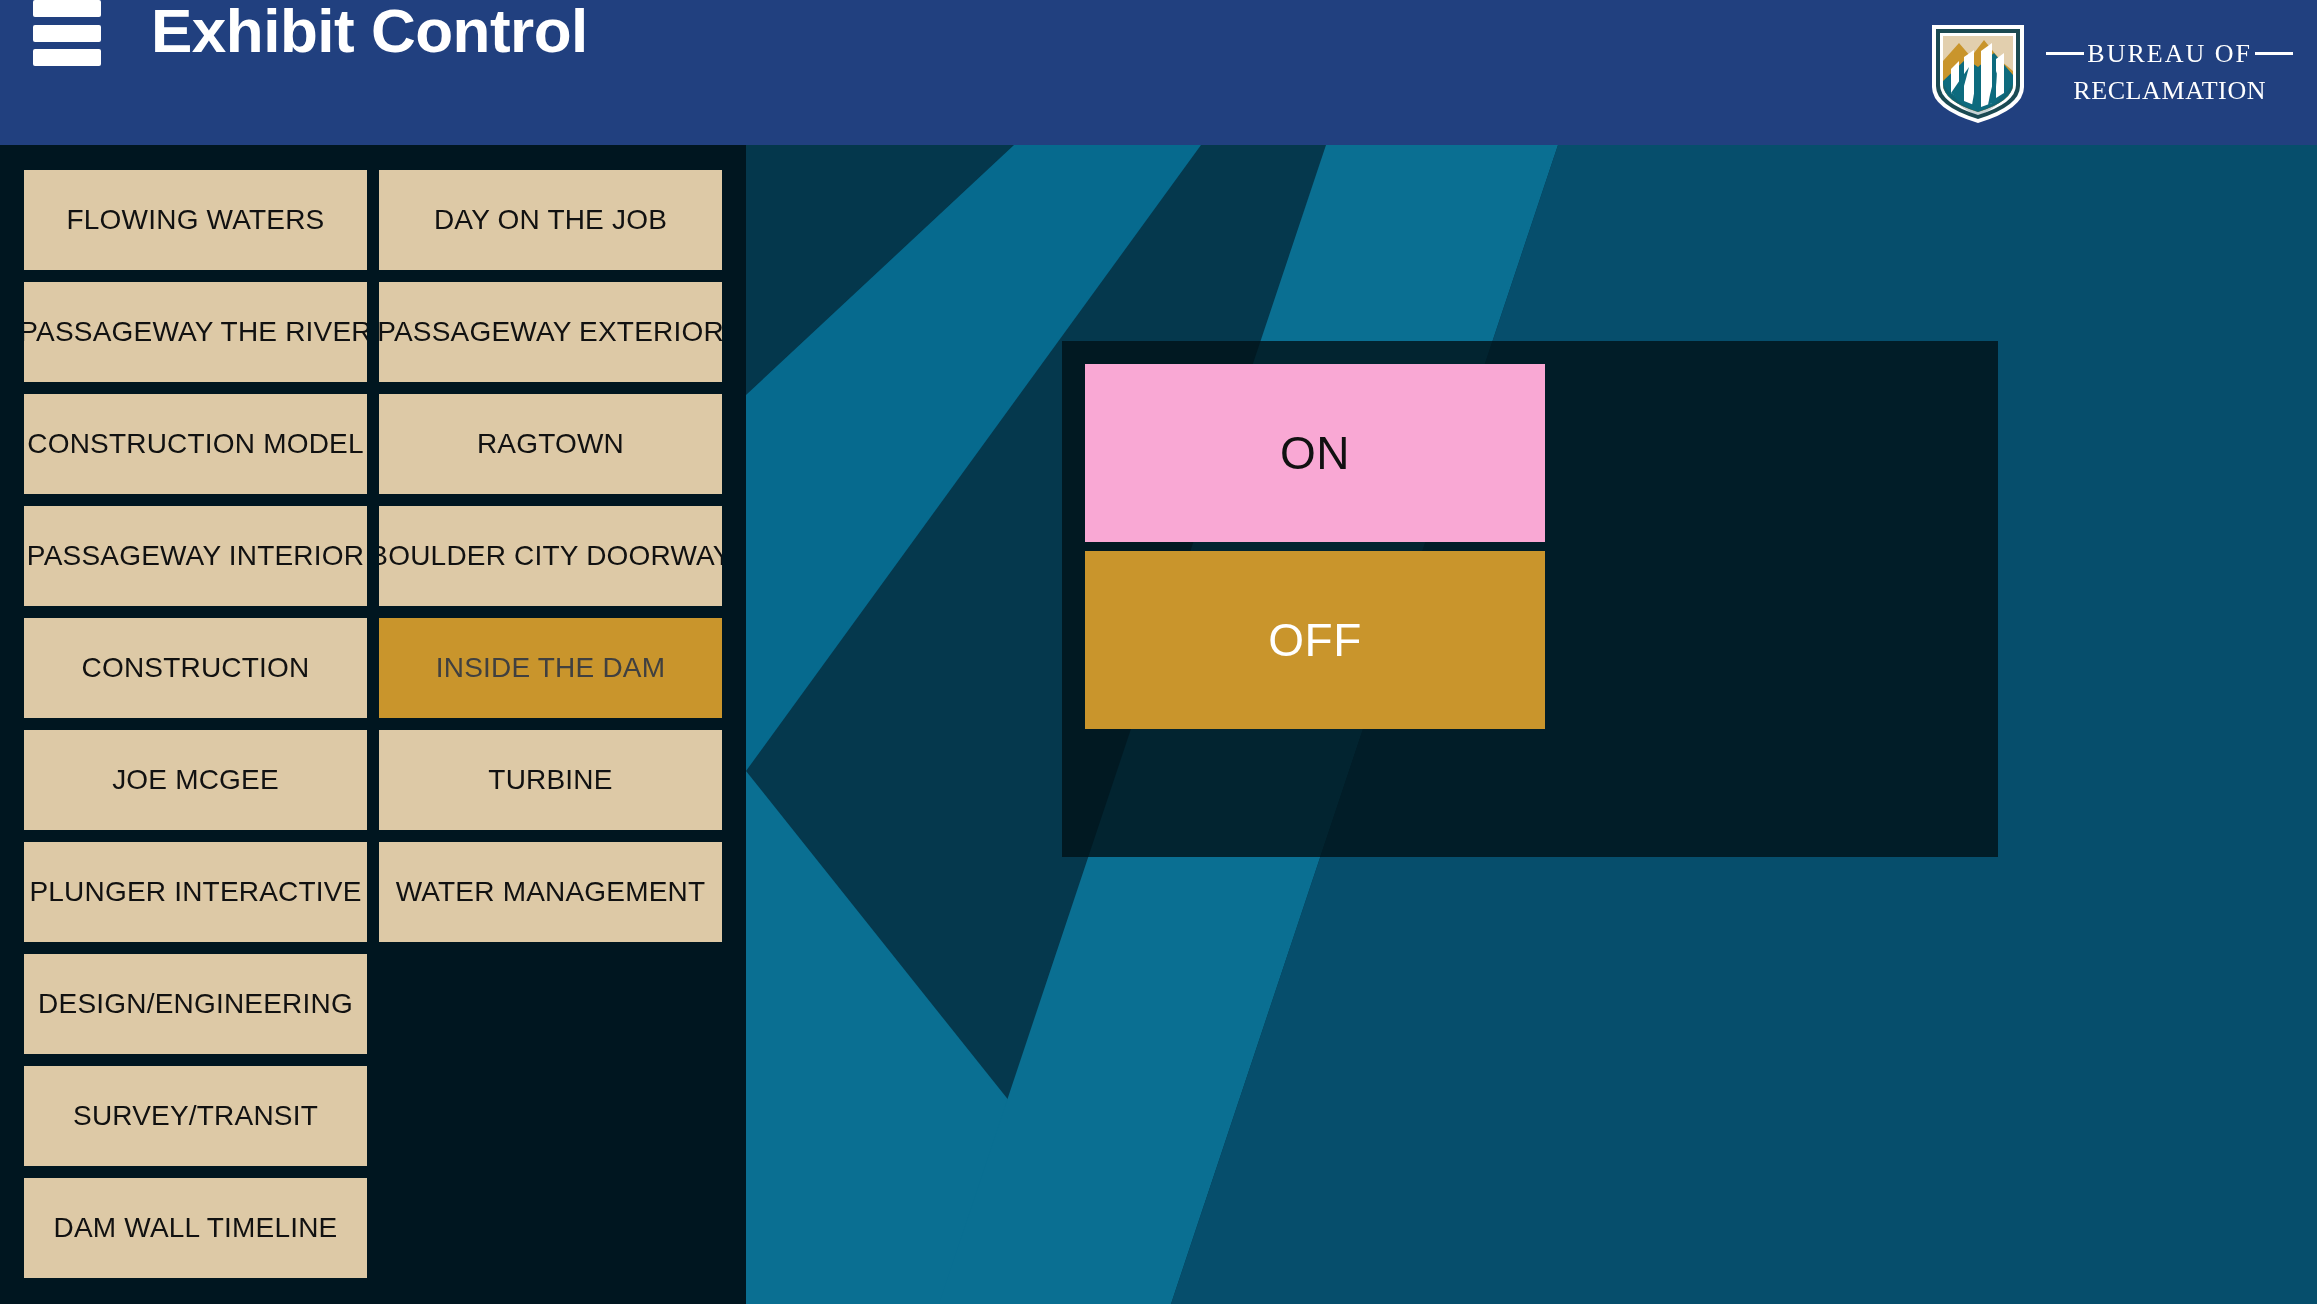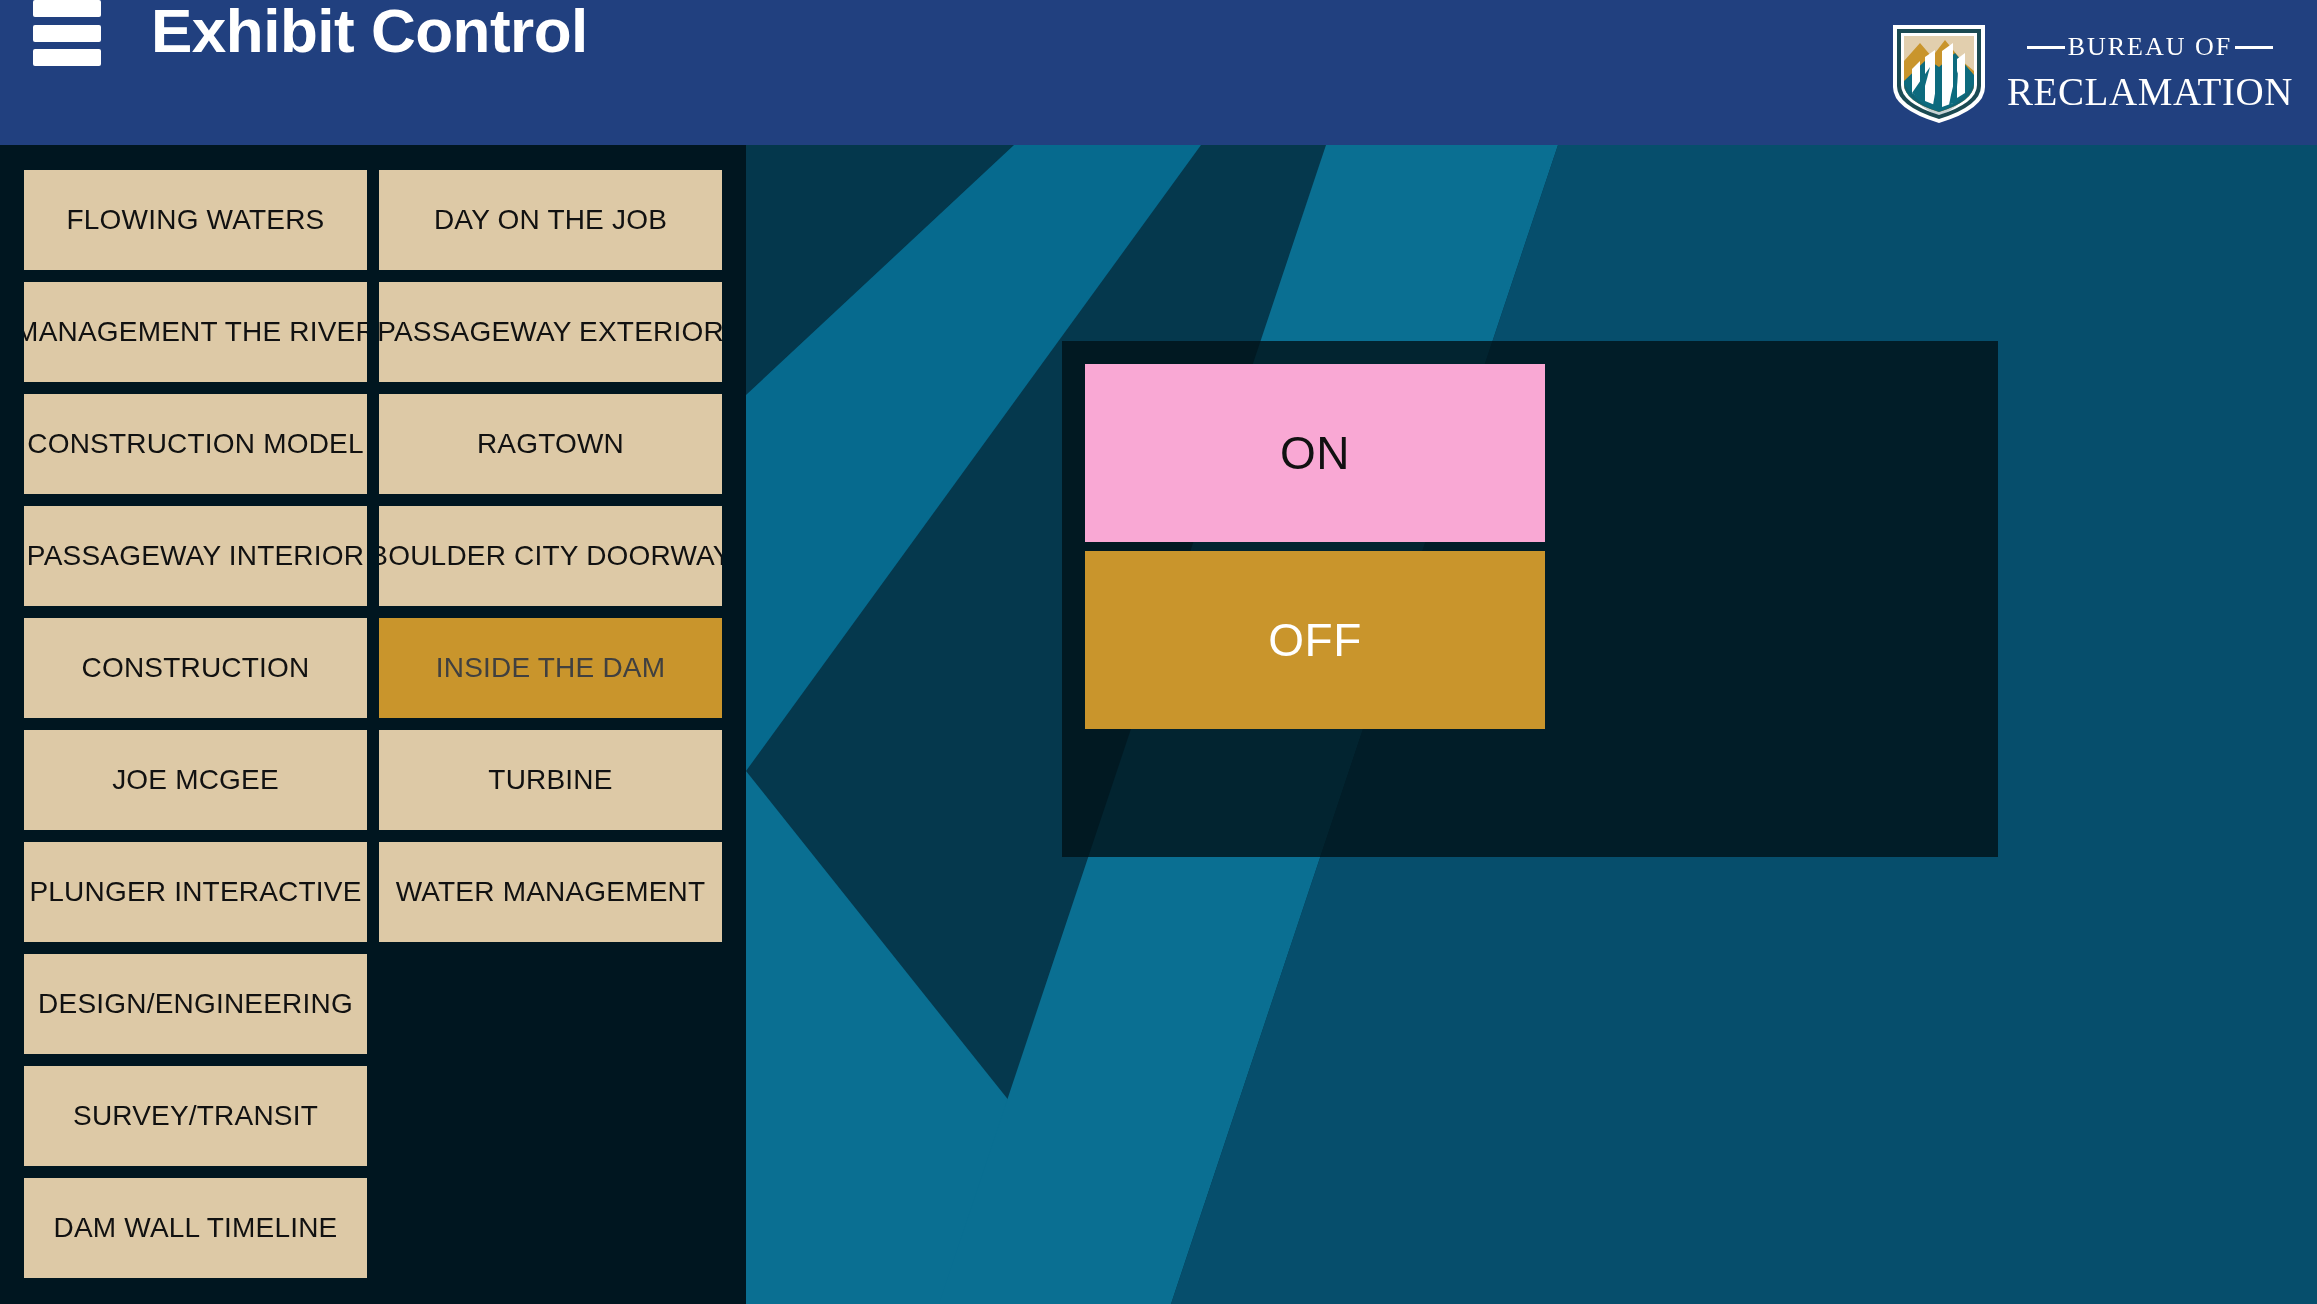--- a/index.html
+++ b/index.html
@@ -85,21 +85,21 @@
     letter-spacing: 2.0px;
     line-height: 1.05;
   }
   #brand-line1 .rule {
     display: block;
     width: 38px;
     height: 3px;
     background: #ffffff;
   }
   #brand-line2 {
-    font-size: 39px;
+    font-size: 26px;
     letter-spacing: 0.6px;
     line-height: 1.02;
     margin-top: 11px;
   }
 
   
   #sidebar {
     position: absolute;
     left: 0; top: 145px;
     width: 746px;
@@ -274,21 +274,21 @@
         </div>
         <div id="brand-line2">RECLAMATION</div>
       </div>
     </div>
   </div>
 
   <div id="sidebar">
     <div id="sidebar-grid">
       <button class="side-btn">FLOWING WATERS</button>
       <button class="side-btn">DAY ON THE JOB</button>
-      <button class="side-btn">MANAGEMENT THE RIVER</button>
+      <button class="side-btn">PASSAGEWAY THE RIVER</button>
       <button class="side-btn">PASSAGEWAY EXTERIOR</button>
       <button class="side-btn">CONSTRUCTION MODEL</button>
       <button class="side-btn">RAGTOWN</button>
       <button class="side-btn">PASSAGEWAY INTERIOR</button>
       <button class="side-btn">BOULDER CITY DOORWAY</button>
       <button class="side-btn">CONSTRUCTION</button>
       <button class="side-btn active">INSIDE THE DAM</button>
       <button class="side-btn">JOE MCGEE</button>
       <button class="side-btn">TURBINE</button>
       <button class="side-btn">PLUNGER INTERACTIVE</button>

